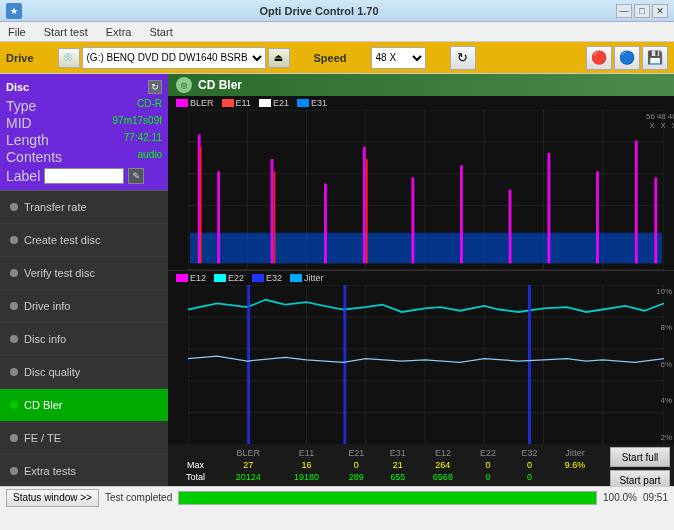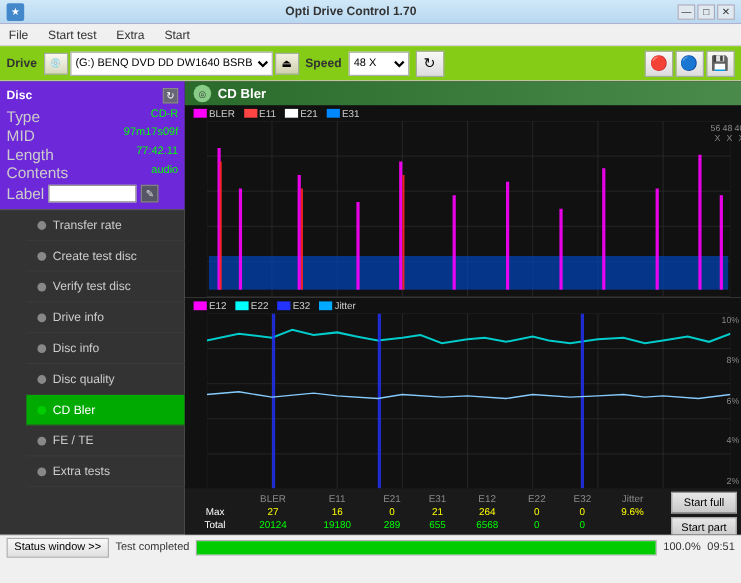--- a/index.html
+++ b/index.html
@@ -11,21 +11,21 @@
     .title-bar-icon { width: 16px; height: 16px; background: #4488cc; border-radius: 2px; display: flex; align-items: center; justify-content: center; color: white; font-size: 9px; }
     .title-bar-text { font-size: 11px; color: #333; font-weight: bold; flex: 1; text-align: center; }
     .title-bar-buttons { display: flex; gap: 2px; }
     .tb-btn { width: 16px; height: 14px; background: #e0e8f0; border: 1px solid #aab; display: flex; align-items: center; justify-content: center; font-size: 9px; cursor: pointer; color: #333; }
     
     
     .menu-bar { background: #f0f0f0; height: 20px; display: flex; align-items: center; padding: 0 4px; border-bottom: 1px solid #ccc; gap: 10px; }
     .menu-item { font-size: 11px; color: #333; cursor: pointer; padding: 0 4px; height: 100%; display: flex; align-items: center; }
     
     
-    .drive-bar { background: #84cc16; height: 32px; display: flex; align-items: center; padding: 0 6px; border-bottom: 1px solid #ccc; gap: 6px; }
+    .drive-bar { background: #eab308; height: 32px; display: flex; align-items: center; padding: 0 6px; border-bottom: 1px solid #ccc; gap: 24px; }
     .drive-label { font-size: 11px; color: #333; font-weight: bold; }
     .drive-select-wrap { display: flex; align-items: center; gap: 2px; }
     .drive-icon { width: 22px; height: 20px; background: linear-gradient(to bottom, #f8f8f0, #d8d8c0); border: 1px solid #aaa; display: flex; align-items: center; justify-content: center; font-size: 8px; }
     .drive-select { height: 22px; font-size: 10px; border: 1px solid #aaa; background: white; min-width: 180px; }
     .eject-btn { width: 22px; height: 20px; background: linear-gradient(to bottom, #f0f0e0, #d0d0b0); border: 1px solid #aaa; display: flex; align-items: center; justify-content: center; cursor: pointer; font-size: 10px; }
     .speed-label { font-size: 11px; color: #333; font-weight: bold; }
     .speed-select { height: 22px; font-size: 10px; border: 1px solid #aaa; background: white; width: 55px; }
     .drive-action-btns { display: flex; gap: 2px; margin-left: auto; }
     .dab { width: 26px; height: 24px; background: linear-gradient(to bottom, #f8f8f8, #ddd); border: 1px solid #aaa; display: flex; align-items: center; justify-content: center; cursor: pointer; font-size: 13px; }
     
@@ -39,21 +39,21 @@
     .disc-title { color: white; font-size: 11px; font-weight: bold; }
     .disc-refresh { width: 14px; height: 14px; background: #667; border: 1px solid #888; display: flex; align-items: center; justify-content: center; cursor: pointer; color: white; font-size: 9px; }
     .disc-row { display: flex; justify-content: space-between; margin: 1px 0; }
     .disc-key { color: #ccc; font-size: 14px; }
     .disc-val { color: #00ff00; font-size: 10px; }
     .disc-label-row { display: flex; align-items: center; gap: 4px; margin-top: 3px; }
     .disc-label-input { height: 16px; width: 80px; background: white; border: 1px solid #888; font-size: 9px; }
     .disc-label-btn { width: 16px; height: 16px; background: #556; border: 1px solid #888; display: flex; align-items: center; justify-content: center; cursor: pointer; color: #ddd; font-size: 9px; }
     
     .nav-items { flex: 1; overflow: hidden; }
-    .nav-item { height: 28px; display: flex; align-items: center; padding: 4px 10px; cursor: pointer; color: #ccc; font-size: 11px; border-bottom: 1px solid #3a3a3a; gap: 6px; margin-left: 24px; }
+    .nav-item { height: 28px; display: flex; align-items: center; padding: 16px 10px; cursor: pointer; color: #ccc; font-size: 11px; border-bottom: 1px solid #3a3a3a; gap: 6px; }
     .nav-item.active { background: #00aa00; color: white; }
     .nav-dot { width: 8px; height: 8px; border-radius: 50%; background: #888; flex-shrink: 0; }
     .nav-dot.green { background: #00cc00; }
     
     
     .content { flex: 1; background: #1a1a1a; display: flex; flex-direction: column; overflow: hidden; }
     
     
     .chart-header { background: linear-gradient(to right, #2a6a2a, #4a8a4a); height: 22px; display: flex; align-items: center; padding: 0 8px; gap: 6px; }
     .chart-title-icon { width: 16px; height: 16px; background: #88cc88; border-radius: 50%; display: flex; align-items: center; justify-content: center; font-size: 8px; color: #333; }

